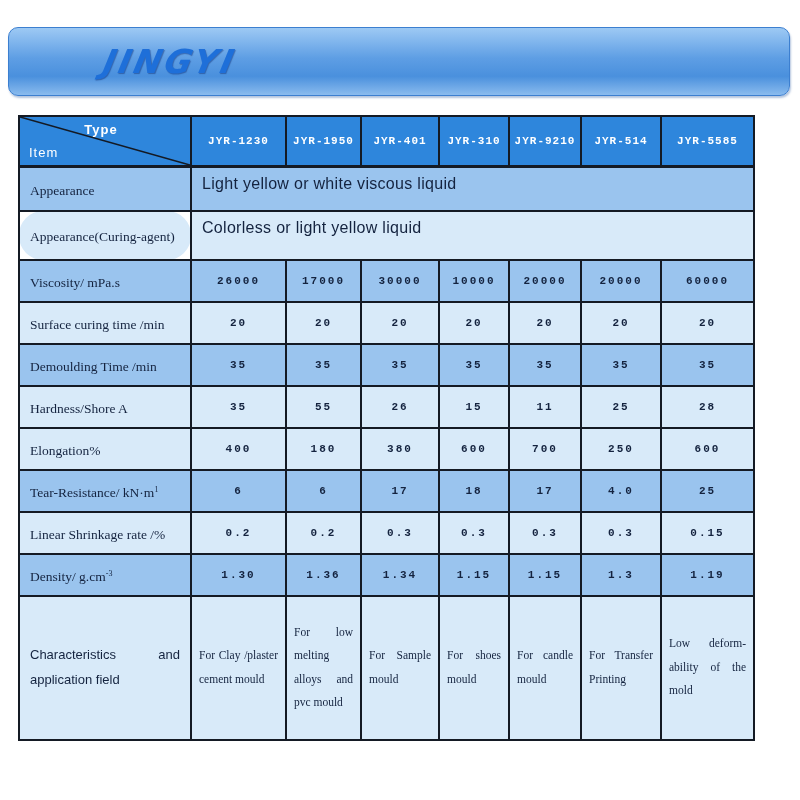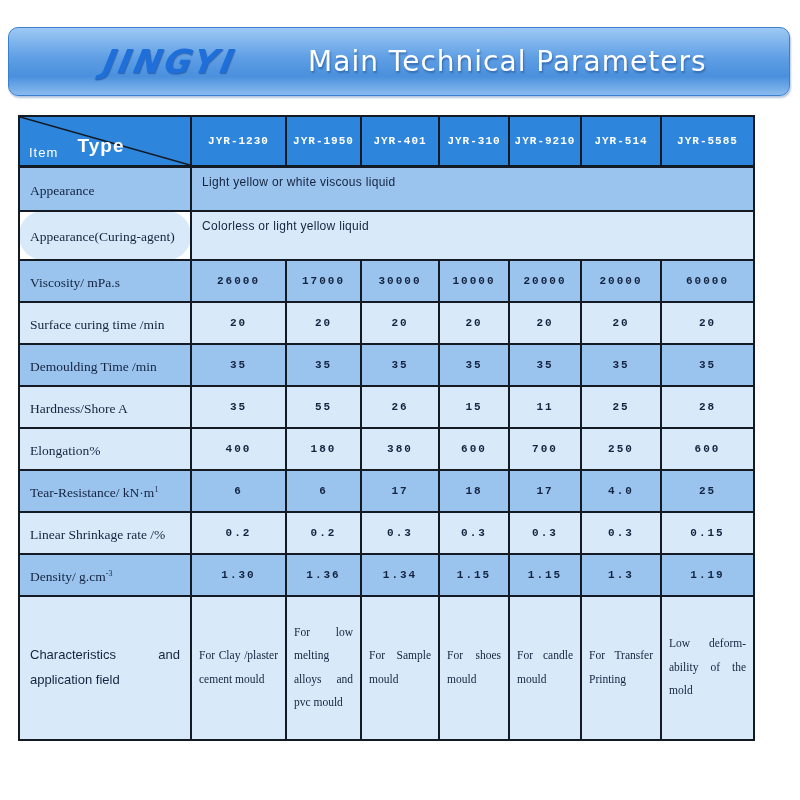--- a/index.html
+++ b/index.html
@@ -21,53 +21,52 @@
   
   table.spec{position:absolute;left:18px;top:115px;width:735px;border-collapse:collapse;
              table-layout:fixed;border:2px solid var(--line);}
   .spec th,.spec td{border:2px solid var(--line);overflow:hidden;}
   .spec thead th{background:var(--header-blue);color:#ffffff;height:46px;
                  font-family:"Liberation Mono",monospace;font-size:11px;font-weight:bold;
                  letter-spacing:1px;text-align:center;border-bottom:3px solid var(--line);}
   
   th.corner{position:relative;padding:0;}
   th.corner svg{position:absolute;left:0;top:0;width:100%;height:100%;}
-  th.corner .type{position:absolute;top:18px;left:0;right:8px;text-align:center;
-                  font-family:"Liberation Sans",sans-serif;font-size:19px;font-weight:bold;letter-spacing:1px;}
+  th.corner .type{position:absolute;top:5px;left:0;right:8px;text-align:center;
+                  font-family:"Liberation Sans",sans-serif;font-size:13px;font-weight:bold;letter-spacing:1px;}
   th.corner .item{position:absolute;bottom:5px;left:9px;
                   font-family:"Liberation Sans",sans-serif;font-size:13px;font-weight:normal;letter-spacing:1px;}
 
   .med{background:var(--row-medium);}
   .lt{background:var(--row-light);}
 
   td.label{padding:8px 6px 4px 10px;text-align:left;color:var(--ink);
            font-family:"Liberation Serif",serif;font-size:13.5px;line-height:1.45;}
   td.label.break{word-break:break-all;border-radius:24px;}
   td.label sup{font-size:8px;}
   td.merged{padding:4px 24px 4px 10px;vertical-align:top;text-align:left;color:var(--ink);
-            font-family:"Liberation Sans",sans-serif;font-size:12px;letter-spacing:.3px;padding-top:7px;}
+            font-family:"Liberation Sans",sans-serif;font-size:16px;letter-spacing:.3px;padding-top:7px;}
   td.val{text-align:center;color:var(--ink);font-family:"Liberation Mono",monospace;
          font-size:11px;font-weight:600;letter-spacing:2px;}
   tr.h-merged1{height:44px;}
   tr.h-merged2{height:49px;}
   tr.h-num{height:42px;}
   tr.h-char{height:120px;}
   td.char-label{padding:6px 10px;text-align:justify;color:var(--ink);vertical-align:middle;
                 font-family:"Liberation Sans",sans-serif;font-size:13px;line-height:1.9;}
   td.char{padding:24px 7px;text-align:justify;vertical-align:middle;color:var(--ink);
           font-family:"Liberation Serif",serif;font-size:11.5px;font-weight:normal;line-height:2.05;}
 </style>
 </head>
 <body>
 
 <div class="page">
 
   <div class="banner">
     <span class="logo">JINGYI</span>
-    <span class="banner-title">Main Technical Parameters</span>
   </div>
 
   <table class="spec">
     <colgroup>
       <col style="width:172px">
         <col style="width:95px">
         <col style="width:75px">
         <col style="width:78px">
       <col style="width:70px">
         <col style="width:72px">

